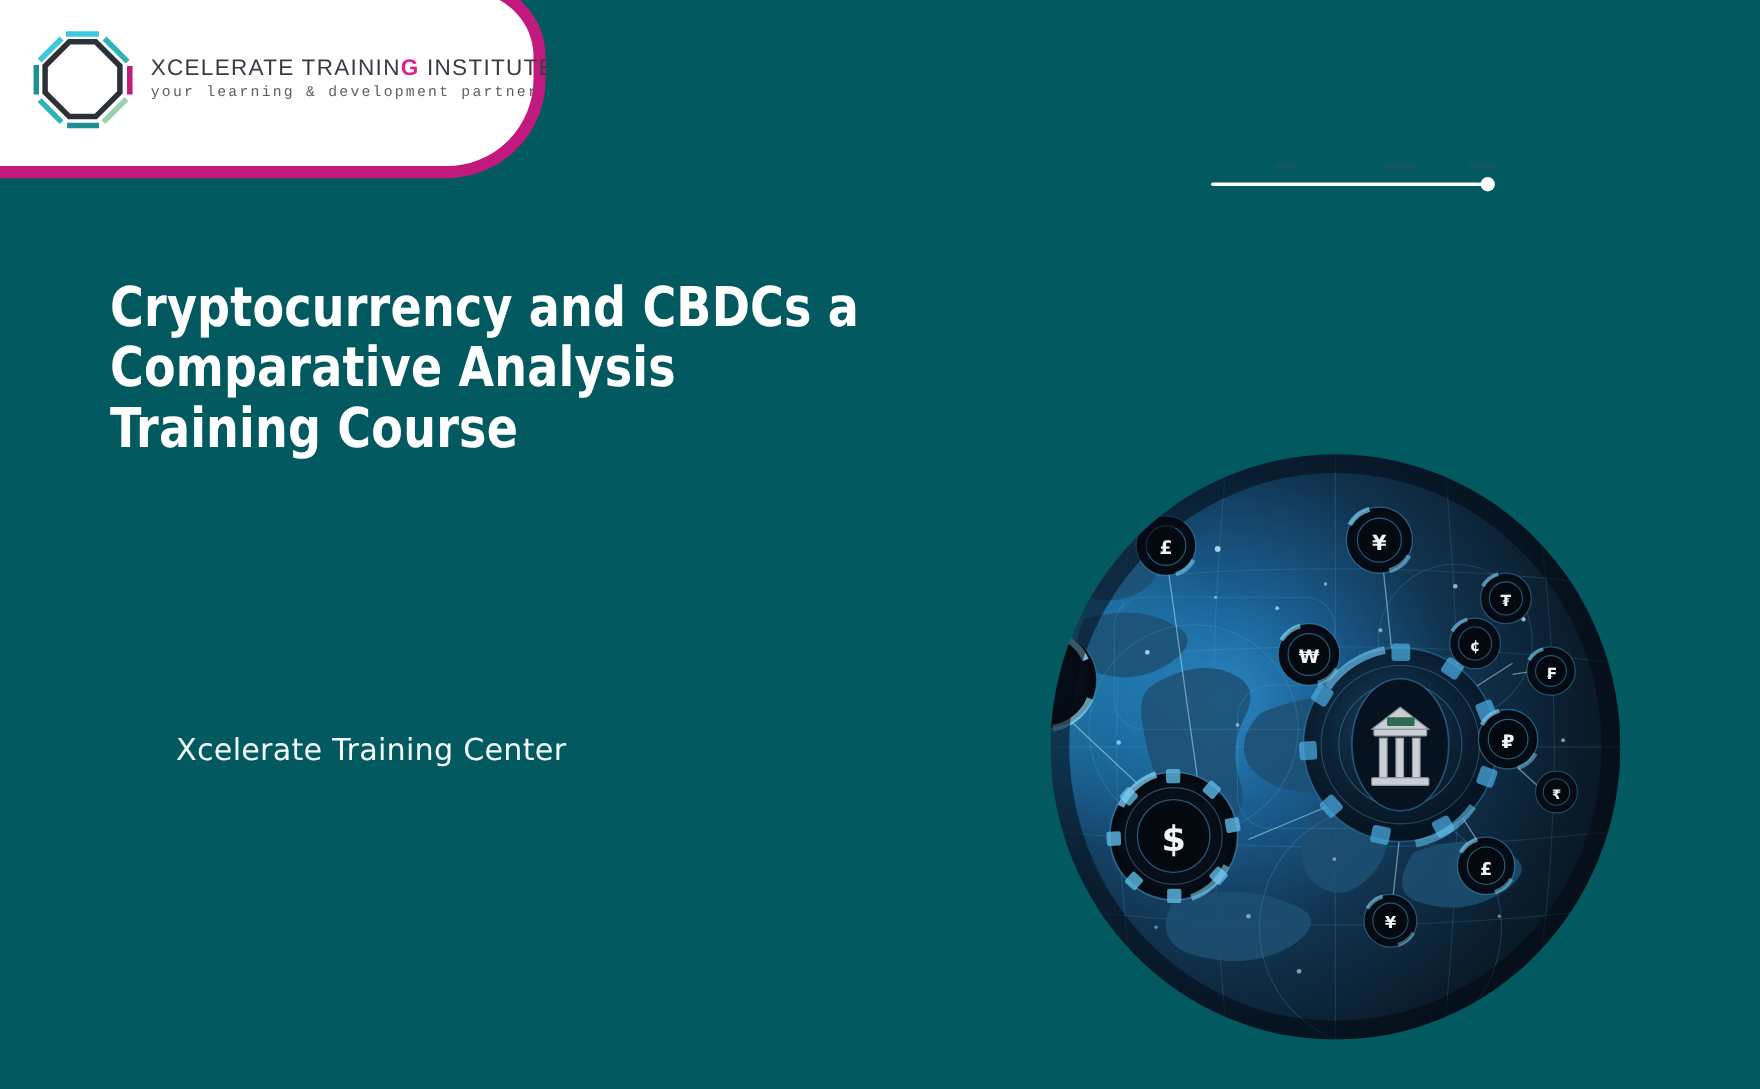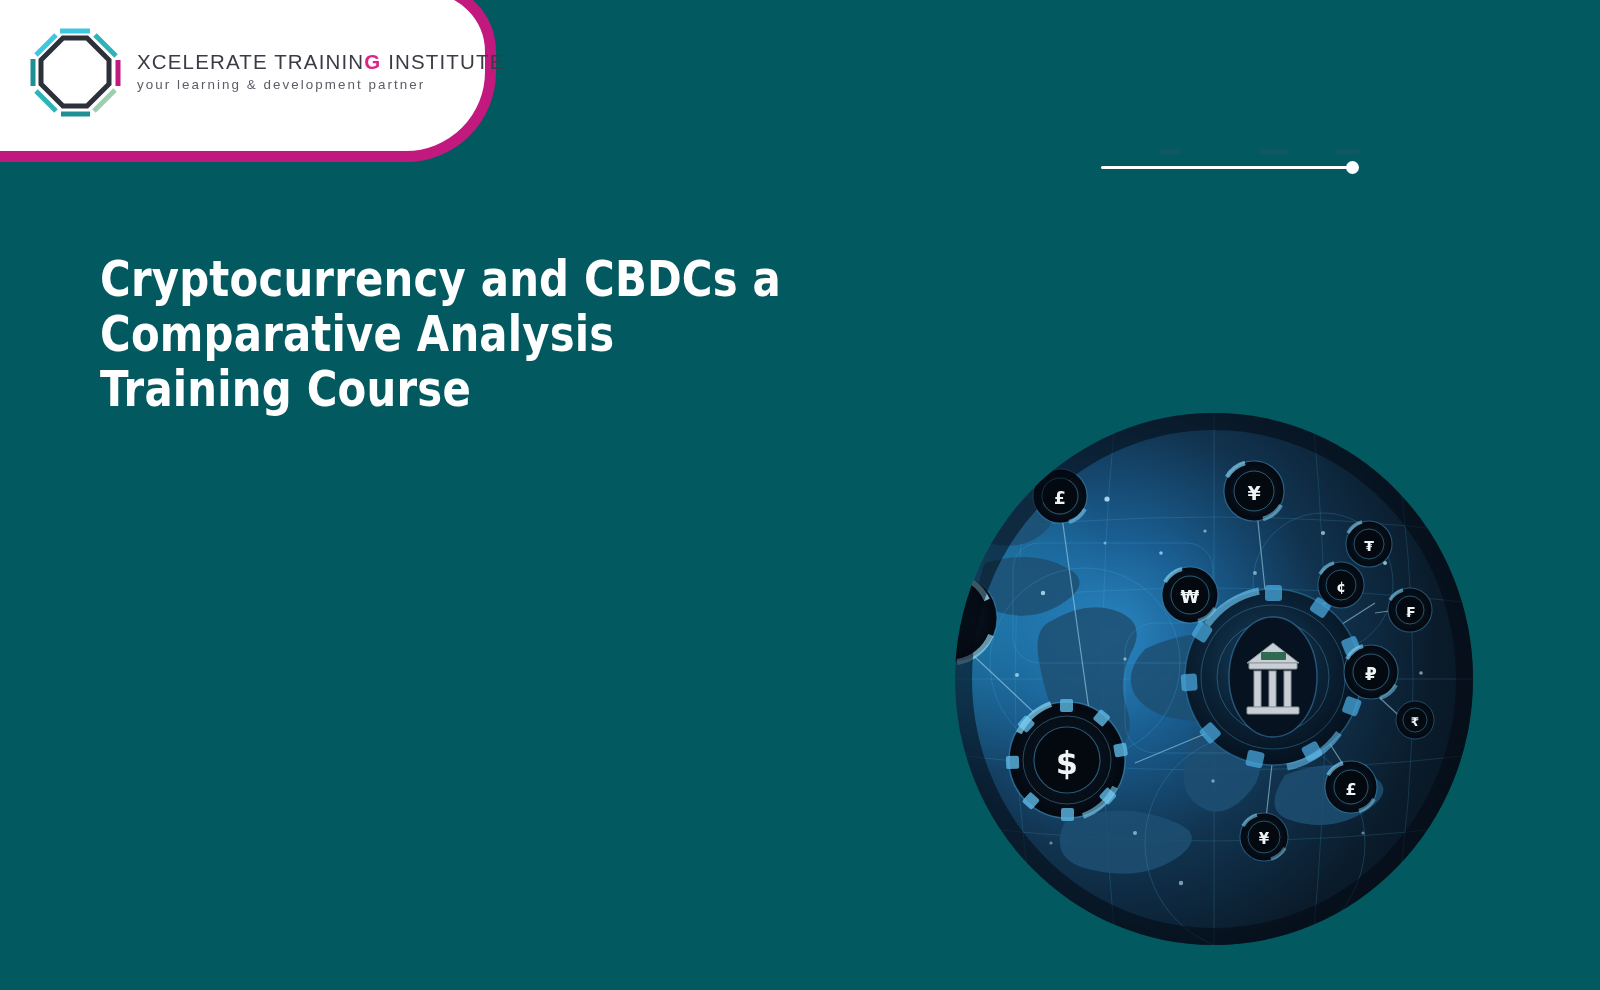--- a/index.html
+++ b/index.html
@@ -52,21 +52,21 @@
     font-family: Liberation Sans, sans-serif;
     font-size: 20.5px;
     letter-spacing: 1.15px;
     color: #3b3b45;
     white-space: nowrap;
     line-height: 1.1;
     font-weight: 400;
   }
   .logo-title .accent { color: #e0218a; font-weight: 700; }
   .logo-sub {
-    font-family: Liberation Sans, sans-serif;
+    font-family: Liberation Mono, monospace;
     font-size: 13.4px;
     letter-spacing: 2.05px;
     color: #5d5d68;
     white-space: nowrap;
     margin-top: 5px;
     line-height: 1.1;
   }
 
   
   .rule-wrap {
@@ -183,20 +183,21 @@
     <div class="rule-ghost" style="left:158px; width:30px;"></div>
     <div class="rule-ghost" style="left:234px; width:24px;"></div>
     <div class="rule-line"></div>
     <div class="rule-dot"></div>
   </div>
 
   <h1 class="headline">Cryptocurrency and CBDCs a
 Comparative Analysis
 Training Course</h1>
 
+  <div class="subtitle">Xcelerate Training Center</div>
 
   <div class="globe-wrap">
     <svg viewBox="0 0 518 532" xmlns="http://www.w3.org/2000/svg">
       <defs>
         <radialGradient id="gSphere" cx="30%" cy="42%" r="85%">
           <stop offset="0%" stop-color="#2a88c4"></stop>
           <stop offset="22%" stop-color="#1a5e91"></stop>
           <stop offset="48%" stop-color="#11334f"></stop>
           <stop offset="75%" stop-color="#0a1b2a"></stop>
           <stop offset="100%" stop-color="#060f18"></stop>

